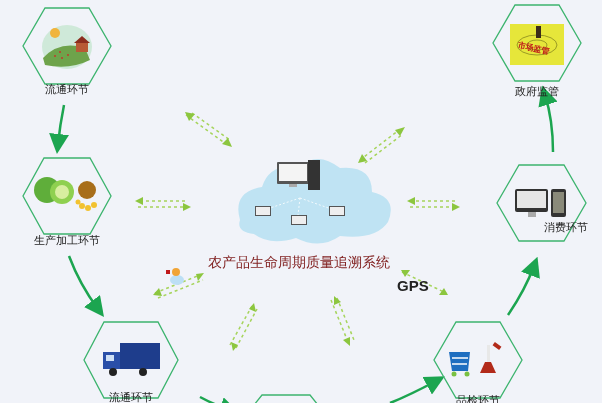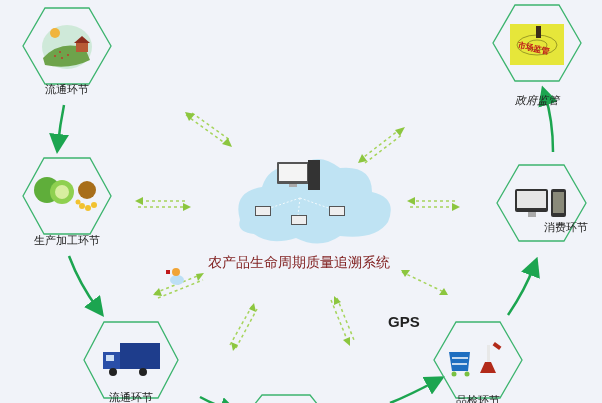--- a/index.html
+++ b/index.html
@@ -2,22 +2,22 @@
 <html><head>
 <meta charset="utf-8">
 <style>
   html, body { margin:0; padding:0; }
   body { width:602px; height:403px; background:#f1f3f9; overflow:hidden; position:relative;
          font-family:"DejaVu Sans","Liberation Sans",sans-serif; }
   .canvas { position:absolute; left:0; top:0; width:602px; height:403px; }
   svg.layer { position:absolute; left:0; top:0; }
   .label { position:absolute; font-size:11px; color:#222; white-space:nowrap; transform:translateX(-50%); }
   .center-label { position:absolute; font-size:14px; color:#7f1d1d; white-space:nowrap; left:208px; top:254px; }
-  .gps { position:absolute; font-size:15px; font-weight:bold; color:#222; left:388px; top:277px;
-         font-family:"Liberation Sans",sans-serif;margin-top:36px; }
+  .gps { position:absolute; font-size:15px; font-weight:bold; color:#222; left:397px; top:277px;
+         font-family:"Liberation Sans",sans-serif; }
 </style>
 </head>
 <body>
 
 <div class="canvas">
 
   <svg class="layer" width="602" height="403">
     <defs>
       <marker id="ah" markerWidth="8" markerHeight="8" refX="4" refY="4" orient="auto">
         <path d="M0,0 L8,4 L0,8 Z" fill="#1ca550"></path>
@@ -188,17 +188,17 @@
       <circle cx="176" cy="272" r="4" fill="#f0a436"></circle>
       <rect x="166" y="270" width="4" height="4" fill="#c0181a"></rect>
     </g>
   </svg>
 
   <div class="label" style="left:67px;top:82px;">流通环节</div>
   <div class="label" style="left:67px;top:233px;text-align:right;">生产加工环节</div>
   <div class="label" style="left:131px;top:390px;">流通环节</div>
   <div class="label" style="left:478px;top:393px;">品检环节</div>
   <div class="label" style="left:541px;top:220px;margin-left:25px;">消费环节</div>
-  <div class="label" style="left:537px;top:93px;font-style:italic;">政府监管</div>
+  <div class="label" style="left:537px;top:84px;">政府监管</div>
 
   <div class="center-label">农产品生命周期质量追溯系统</div>
   <div class="gps">GPS</div>
 </div>
 
 </body></html>

